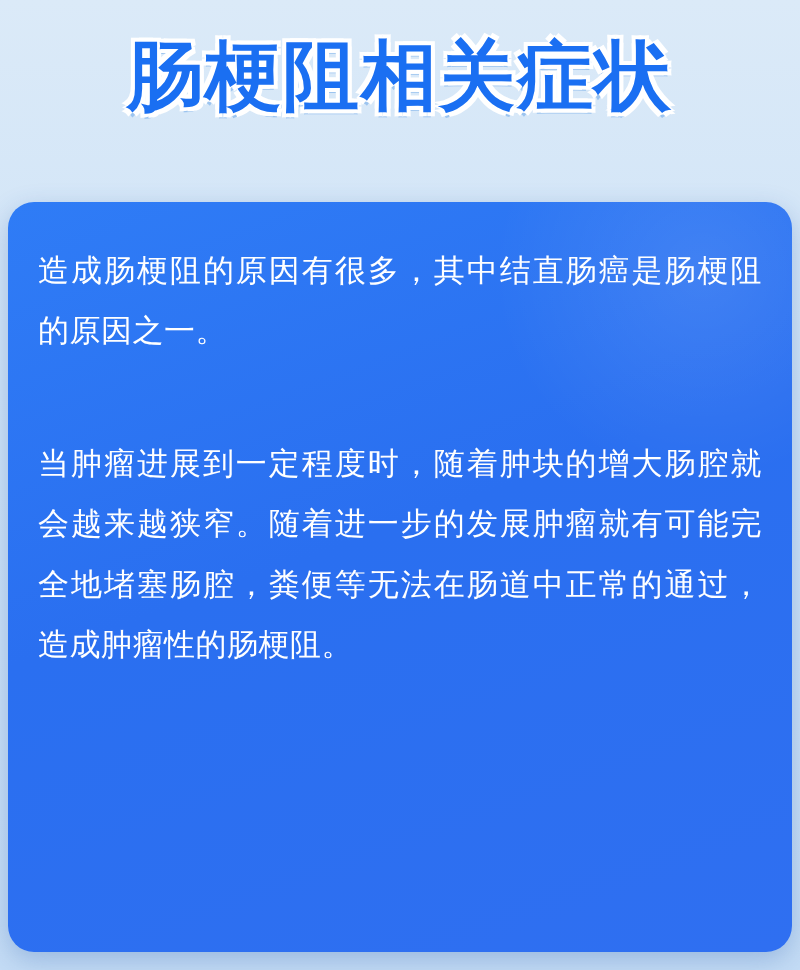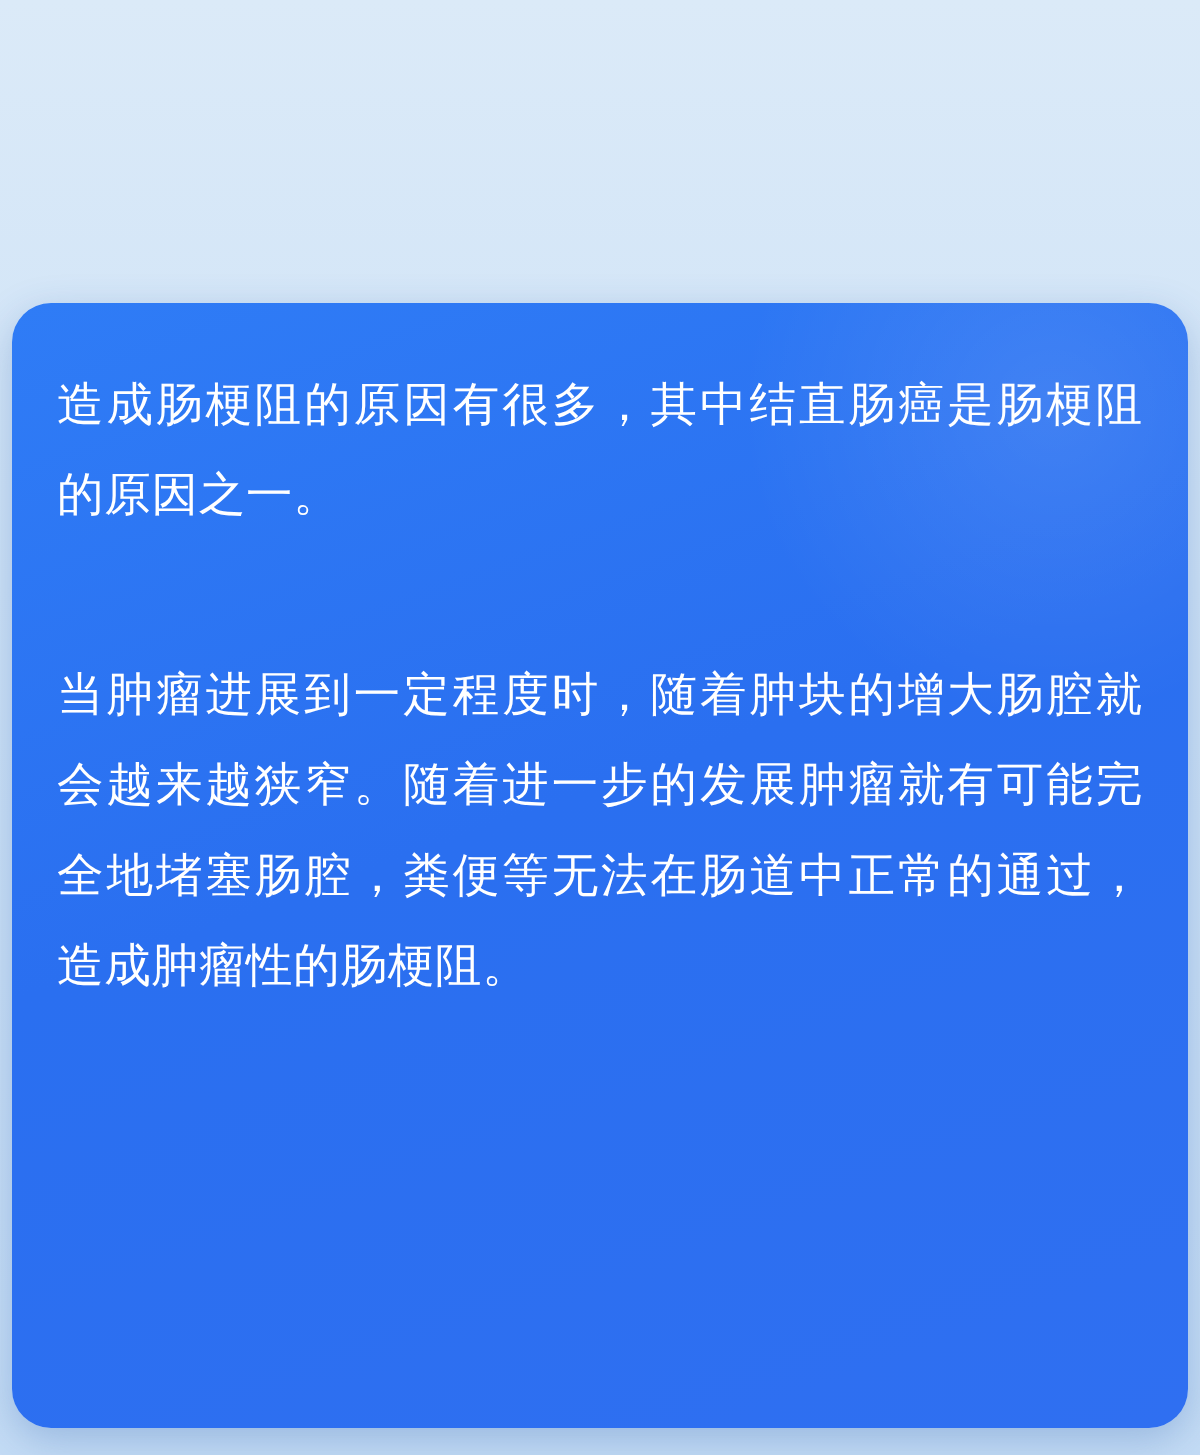--- a/index.html
+++ b/index.html
@@ -87,20 +87,23 @@
   }
   .para + .para {
     margin-top: 72px;
   }
 </style>
 </head>
 <body>
 
 <div class="poster">
 
+  <div class="title-wrap">
+    <span class="title">肠梗阻相关症状</span>
+  </div>
 
   <div class="card">
     <div class="card-inner-glow"></div>
 
     <p class="para">造成肠梗阻的原因有很多，其中结直肠癌是肠梗阻的原因之一。</p>
 
     <p class="para">当肿瘤进展到一定程度时，随着肿块的增大肠腔就会越来越狭窄。随着进一步的发展肿瘤就有可能完全地堵塞肠腔，粪便等无法在肠道中正常的通过，造成肿瘤性的肠梗阻。</p>
   </div>
 
 </div>

